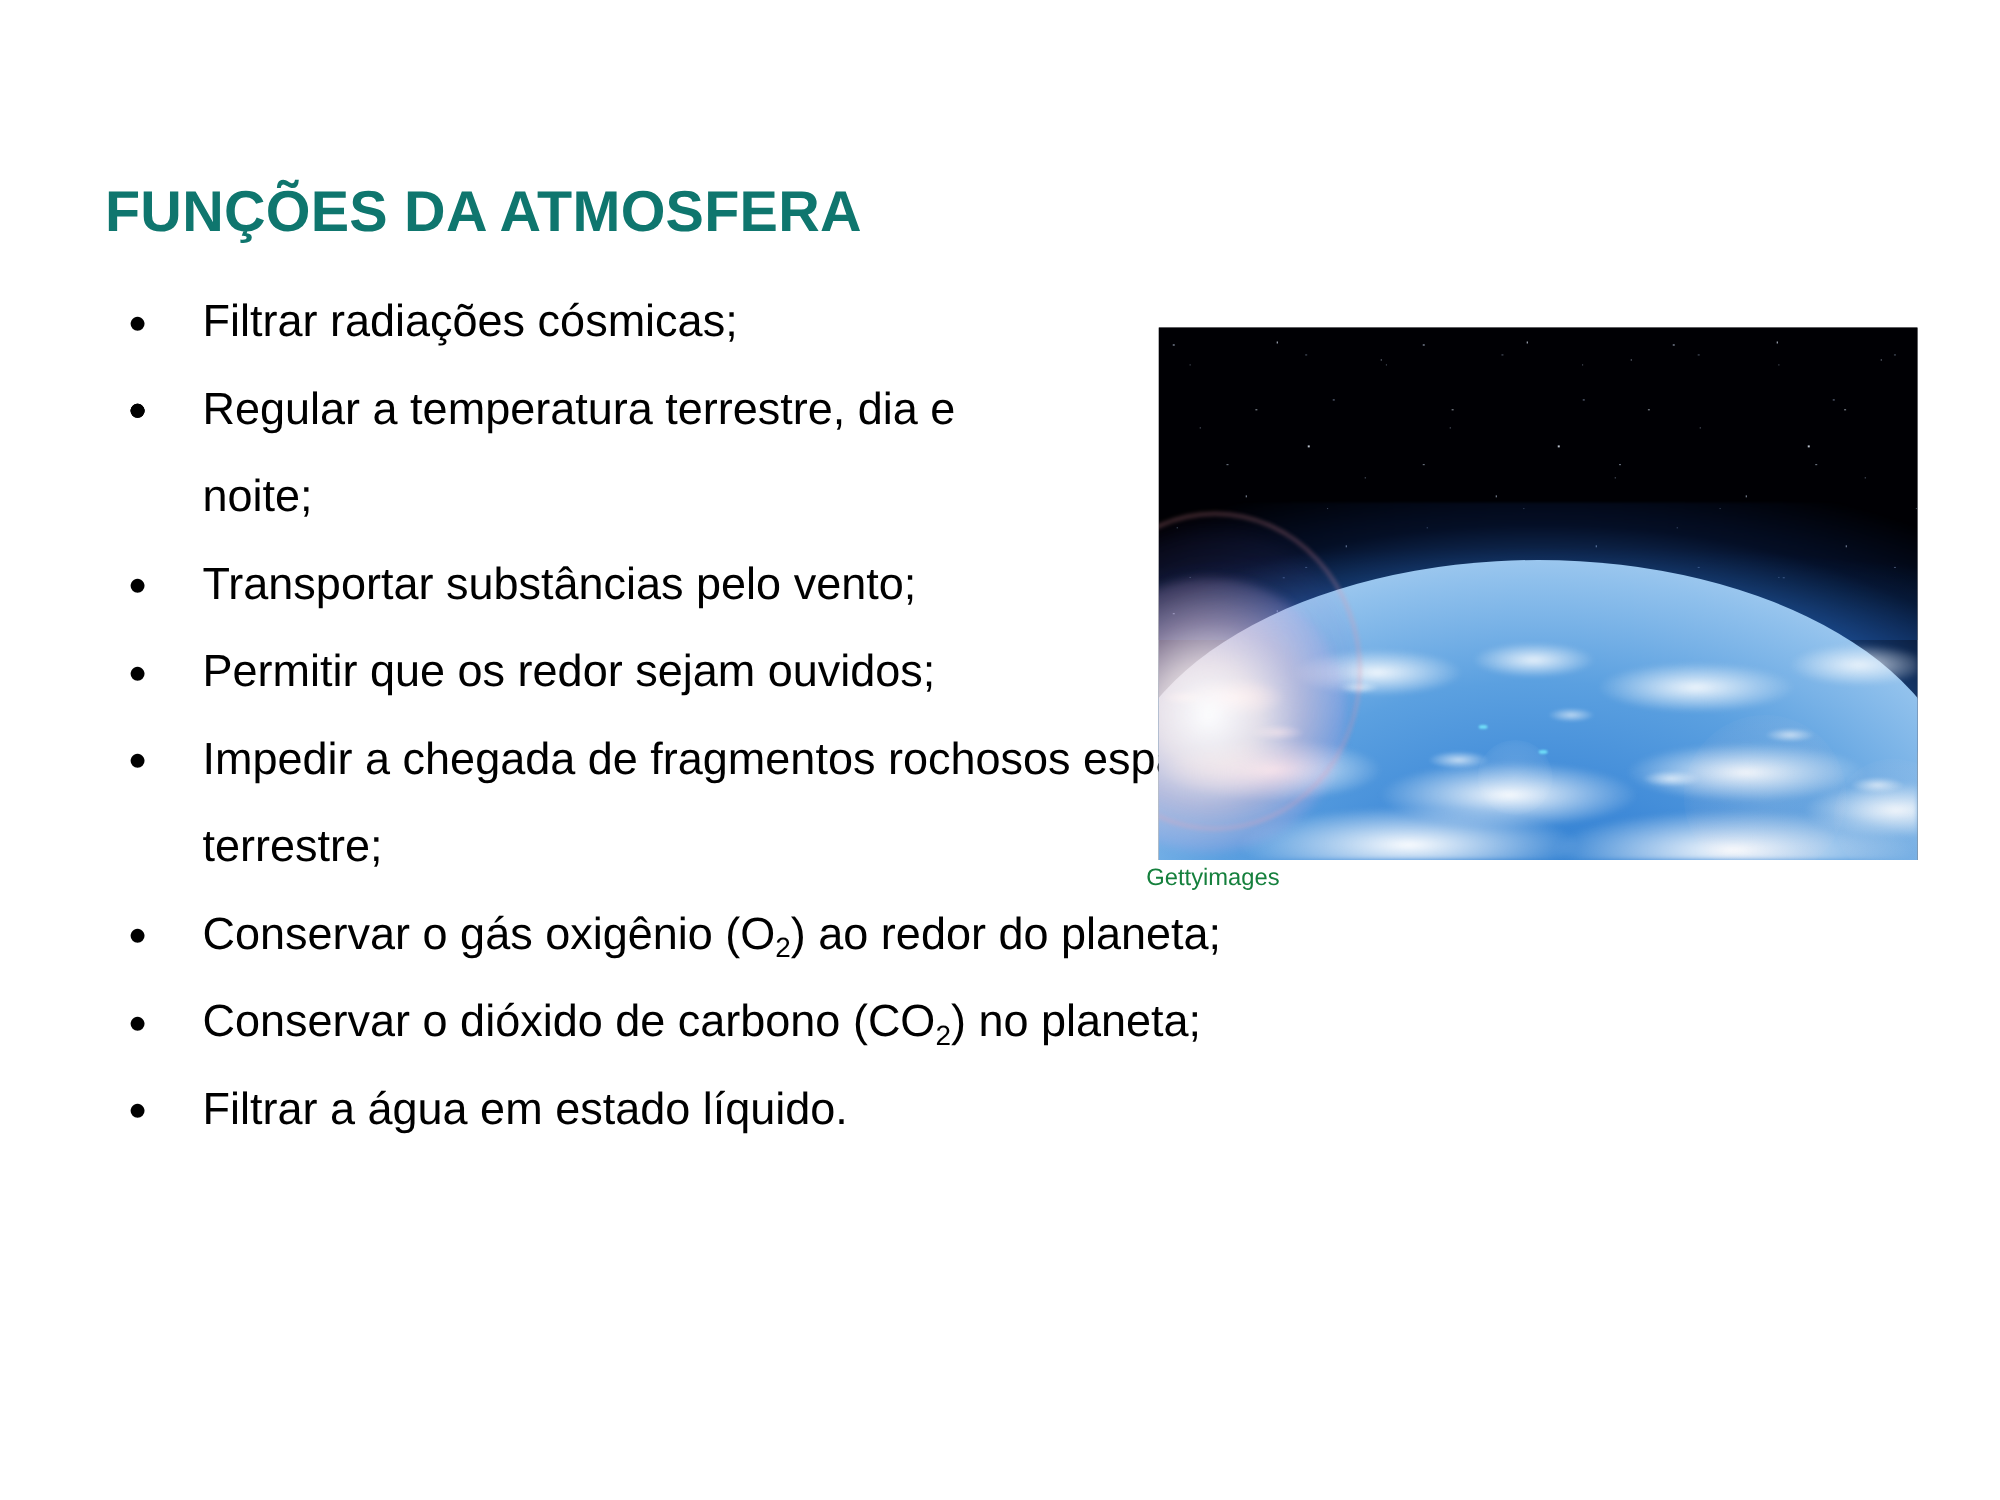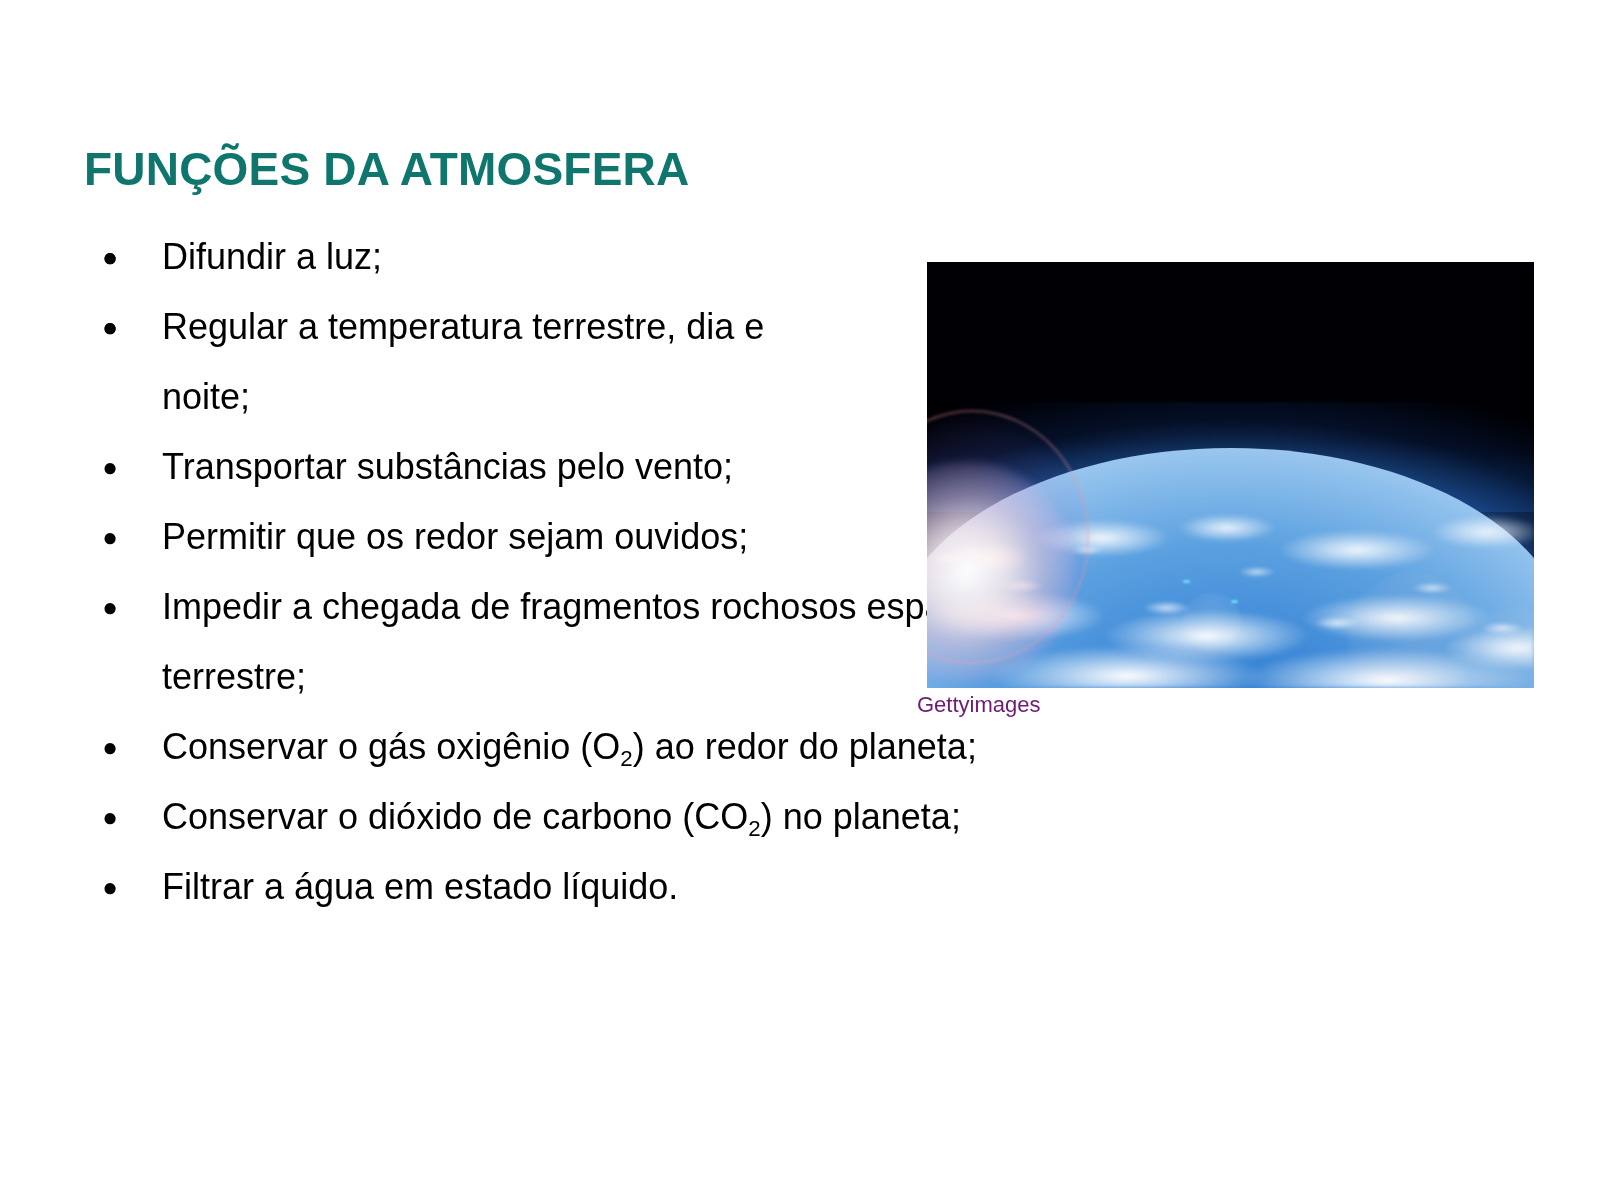--- a/index.html
+++ b/index.html
@@ -232,39 +232,39 @@
     width: 7px; height: 3px;
     border-radius: 50%;
     background: rgba(120,240,255,.85);
     filter: blur(1px);
   }
 
   #figure-caption {
     position: absolute;
     left: -10px;
     top: 430px;
-    font-size: 22px;
-    color: #701a75;
+    font-size: 19px;
+    color: #15803d;
     white-space: nowrap;
   }
 </style>
 </head>
 <body>
 
 <div id="slide">
 
   <h1 id="slide-title">FUNÇÕES DA ATMOSFERA</h1>
 
   <ul id="bullet-list">
       <li class="bullet-item">
         <span class="bullet-marker">●</span>
-      </li>
-      <li class="bullet-item">
-        <span class="bullet-marker">●</span>
-        <span class="bullet-text w-short">Difundir a luz;</span>
+        <span class="bullet-text w-short">Filtrar radiações cósmicas;</span>
+      </li>
+      <li class="bullet-item">
+        <span class="bullet-marker">●</span>
       </li>
       <li class="bullet-item">
         <span class="bullet-marker">●</span>
       </li>
       <li class="bullet-item">
         <span class="bullet-marker">●</span>
         <span class="bullet-text w-short">Regular a temperatura terrestre, dia e noite;</span>
       </li>
       <li class="bullet-item">
         <span class="bullet-marker">●</span>

